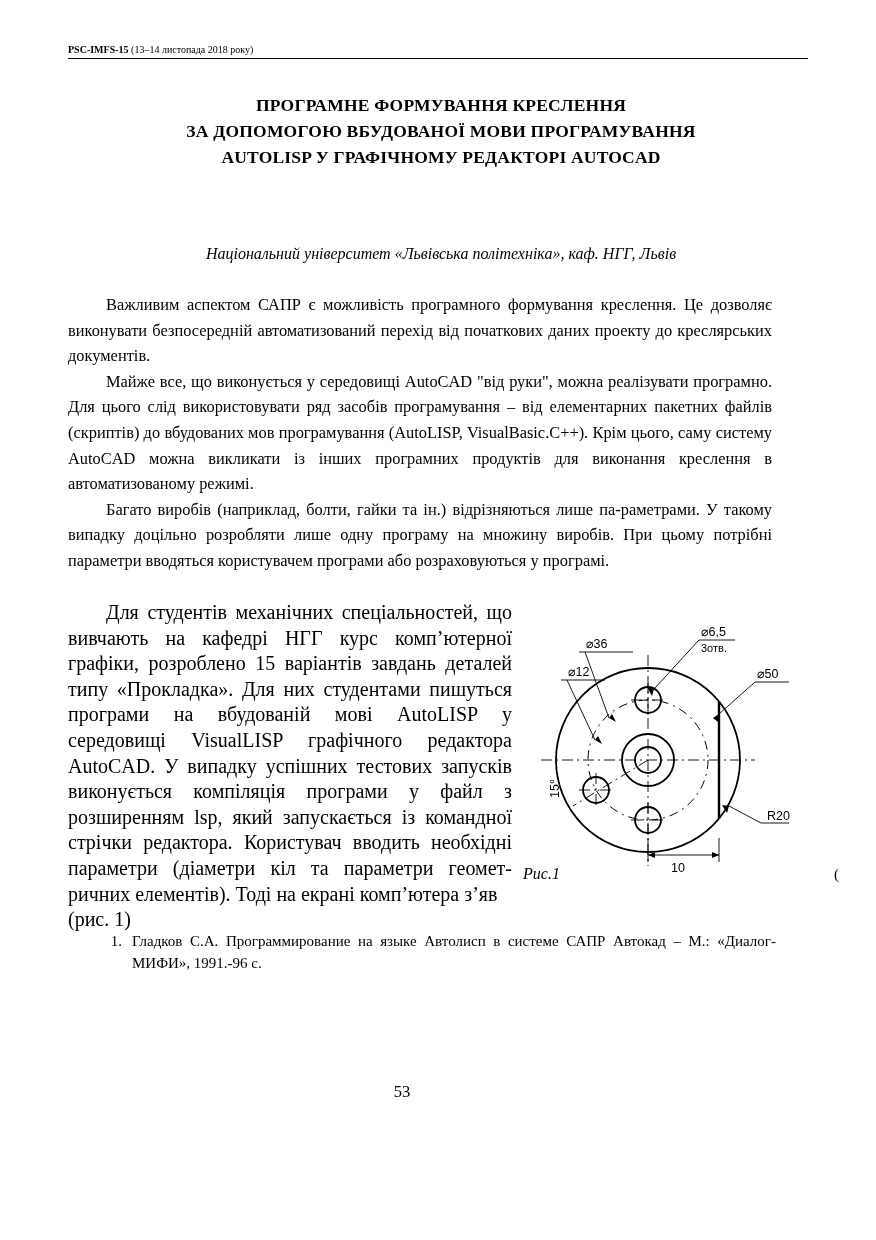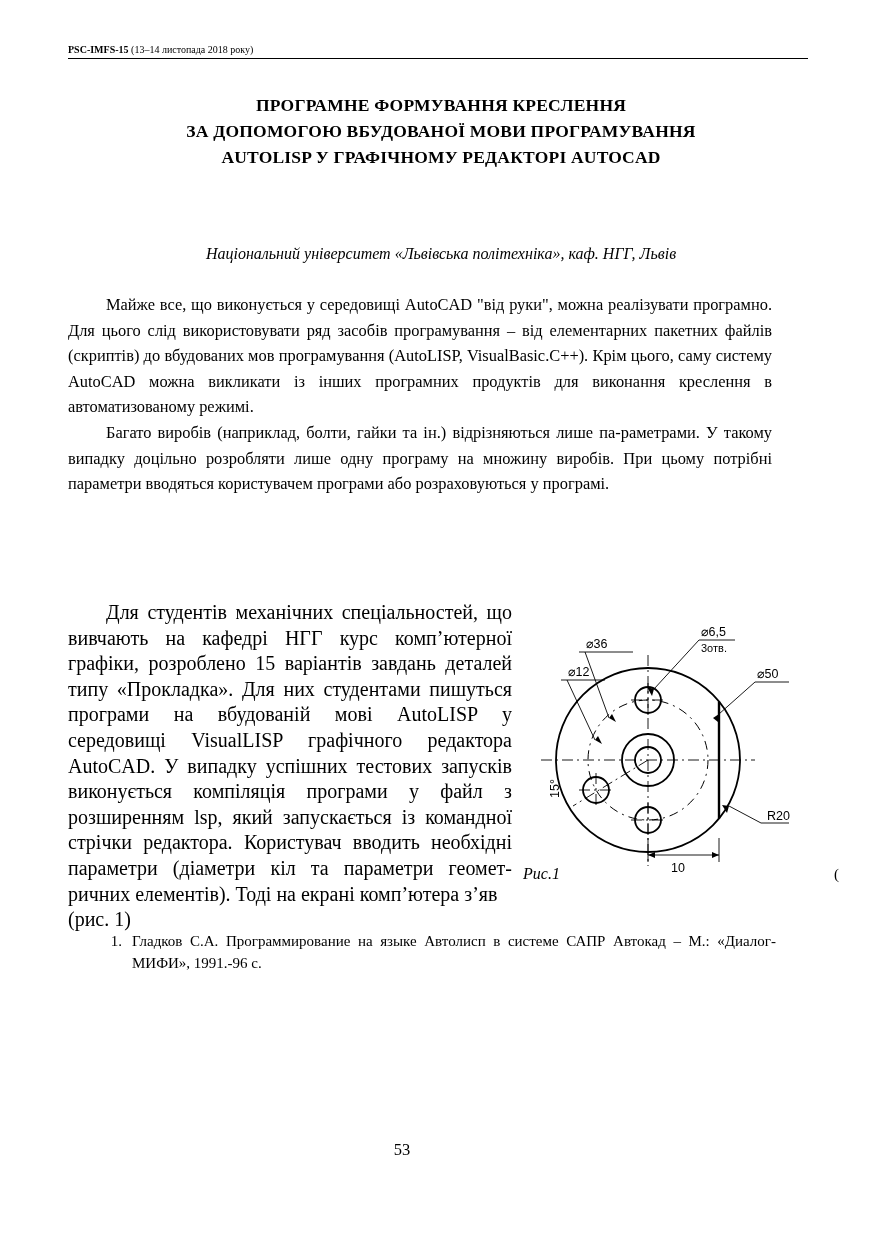--- a/index.html
+++ b/index.html
@@ -167,21 +167,21 @@
   }
   .ref-text {
     flex: 1 1 auto;
     text-align: justify;
   }
 
   
   .page-number {
     position: absolute;
     left: 0;
-    top: 1140px;
+    top: 1082px;
     width: 804px;
     text-align: center;
     font-size: 16.5px;
   }
 
   
   .dtext {
     font-family: "Liberation Sans", sans-serif;
     font-size: 12.5px;
     fill: #000;
@@ -206,20 +206,21 @@
 
   <div class="title">
     <div>ПРОГРАМНЕ ФОРМУВАННЯ КРЕСЛЕННЯ</div>
     <div>ЗА ДОПОМОГОЮ ВБУДОВАНОЇ МОВИ ПРОГРАМУВАННЯ</div>
     <div>AUTOLISP У ГРАФІЧНОМУ РЕДАКТОРІ AUTOCAD</div>
   </div>
 
   <div class="affiliation">Національний університет «Львівська політехніка», каф. НГГ,  Львів</div>
 
   <div class="body-text">
+    <p>Важливим аспектом САПР є можливість програмного формування креслення. Це дозволяє виконувати безпосередній автоматизований перехід від початкових даних проекту до креслярських документів.</p>
     <p>Майже все, що виконується у середовищі AutoCAD "від руки", можна реалізувати програмно. Для цього слід використовувати ряд засобів програмування – від елементарних пакетних файлів (скриптів) до вбудованих мов програмування (AutoLISP, VisualBasic.C++). Крім цього, саму систему AutoCAD можна викликати із інших програмних продуктів для виконання креслення в автоматизованому режимі.</p>
     <p>Багато виробів (наприклад, болти, гайки та ін.) відрізняються лише па-раметрами. У такому випадку доцільно розробляти лише одну програму на множину виробів. При цьому потрібні параметри вводяться користувачем програми або розраховуються у програмі.</p>
   </div>
 
   <div class="lower-block">
     <div class="lower-text">
       <p>Для студентів механічних спеціальностей, що вивчають на кафедрі НГГ курс комп’ютерної графіки, розроблено 15 варіантів завдань деталей типу «Прокладка». Для них студентами пишуться програми на вбудованій мові AutoLISP у середовищі VisualLISP графічного редактора AutoCAD. У випадку успішних тестових запусків виконується компіляція програми у файл з розширенням lsp, який запускається із командної стрічки редактора. Користувач вводить необхідні параметри (діаметри кіл та параметри геомет-ричних елементів). Тоді  на екрані комп’ютера з’яв</p>
       <p style="text-indent:0">(рис. 1)</p>
     </div>
 

